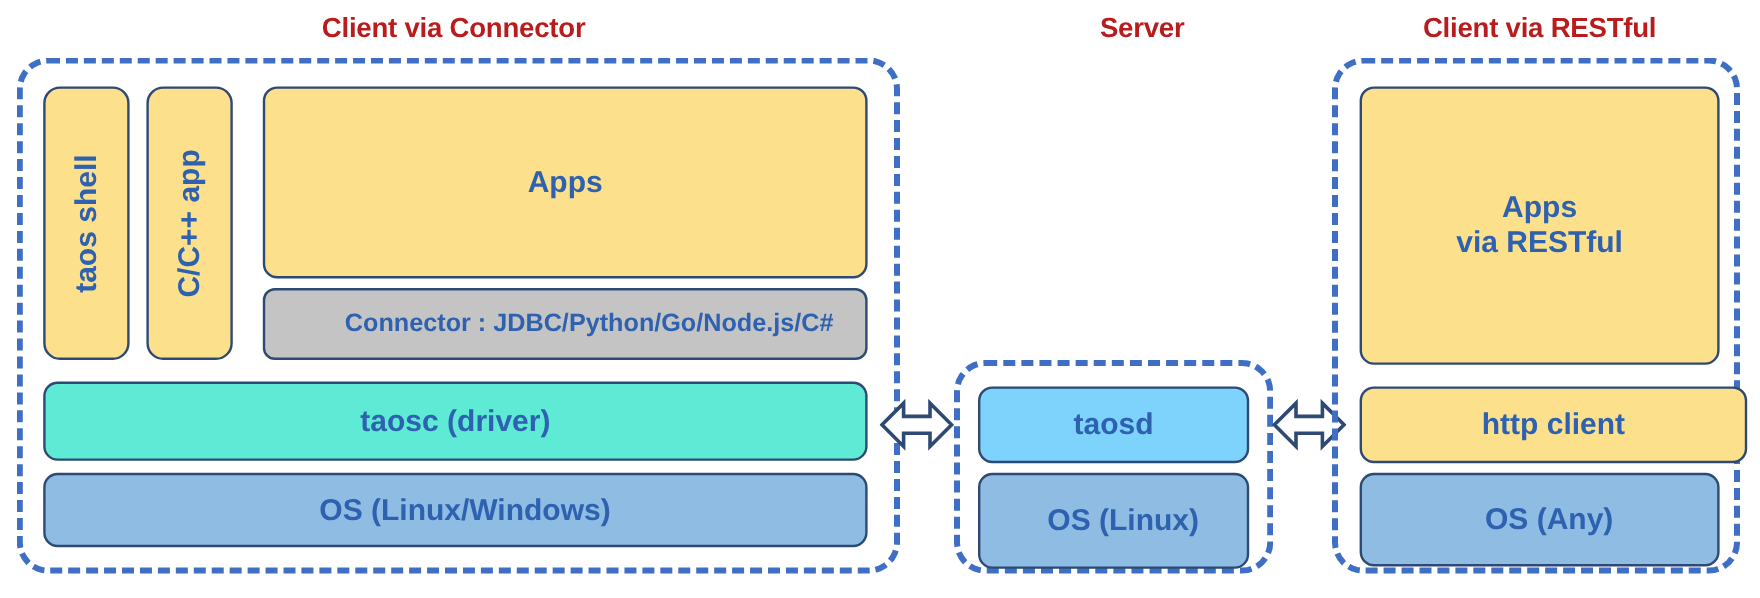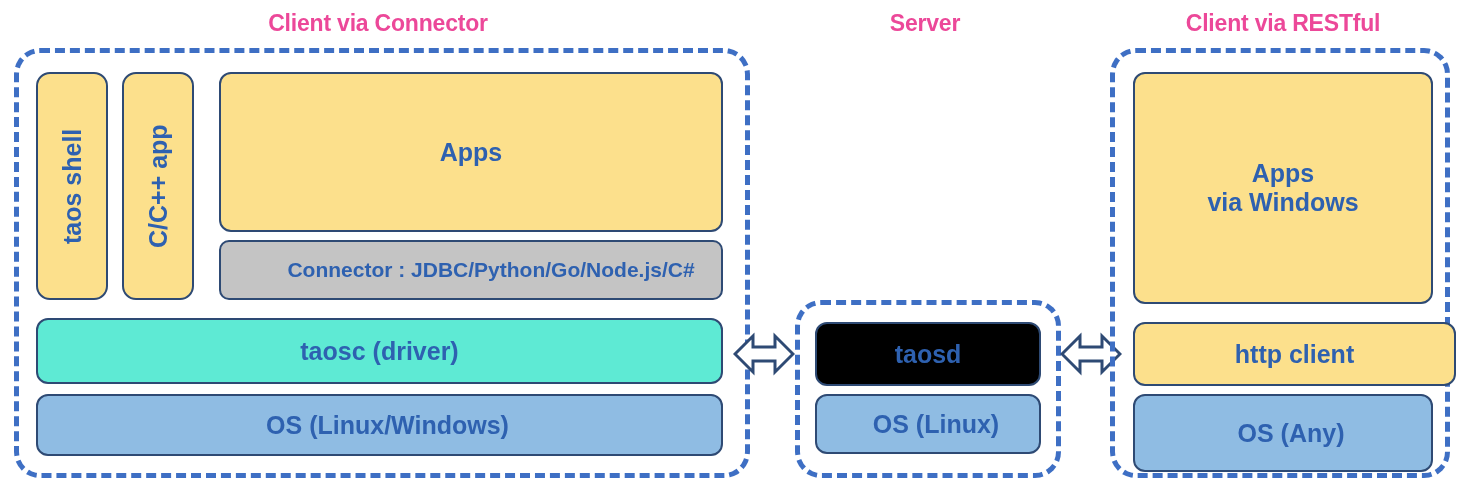--- a/index.html
+++ b/index.html
@@ -14,21 +14,21 @@
     position: relative;
     width: 1467px;
     height: 498px;
     background: #ffffff;
     overflow: hidden;
   }
   .section-title {
     position: absolute;
     font-weight: bold;
     font-size: 23px;
-    color: #ec4899;
+    color: #b91c1c;
     text-align: center;
     white-space: nowrap;
     letter-spacing: -0.2px;
   }
   .dashed-group {
     position: absolute;
     border: 5px dashed #3E6FC4;
     border-radius: 26px;
     box-sizing: border-box;
     background: transparent;
@@ -43,42 +43,42 @@
     justify-content: center;
     text-align: center;
     color: #2E61B0;
     font-weight: bold;
     font-size: 25px;
     line-height: 1.15;
   }
   .node.yellow { background: #FCE08C; }
   .node.orange { background: #5eead4; }
   .node.blue   { background: #8FBCE3; padding-left: 16px; }
-  .node.green  { background: #000000; }
+  .node.green  { background: #7dd3fc; }
   .node.grey   { background: #C4C4C4; border-radius: 10px; }
 
   .node.vertical {
     writing-mode: vertical-rl;
     transform: rotate(180deg);
     border-radius: 14px;
   }
   .node.small-text { font-size: 21px; padding-left: 40px; }
   .arrow {
     position: absolute;
   }
   .arrow svg { display: block; }
 </style>
 </head>
 <body>
 
 <div id="canvas">
 
   <div class="section-title" style="left:218px; top:10px; width:320px;">Client via Connector</div>
 
-  <div class="section-title" style="left:825px; top:10px; width:200px;">Server</div>
+  <div class="section-title" style="left:787px; top:10px; width:200px;text-align:right;">Server</div>
 
   <div class="section-title" style="left:1153px; top:10px; width:260px;">Client via RESTful</div>
 
   <div class="dashed-group" style="left:14px; top:48px; width:736px; height:430px;"></div>
 
   <div class="node yellow vertical" style="left:36px; top:72px; width:72px; height:228px;">taos shell</div>
 
   <div class="node yellow vertical" style="left:122px; top:72px; width:72px; height:228px;">C/C++ app</div>
 
   <div class="node yellow" style="left:219px; top:72px; width:504px; height:160px;">Apps</div>
@@ -92,34 +92,34 @@
   <div class="arrow" style="left:733px; top:330px;">
     <svg width="62" height="48" viewBox="0 0 62 48">
       <polygon points="2,24 20,6 20,17 42,17 42,6 60,24 42,42 42,31 20,31 20,42" fill="#ffffff" stroke="#2E4A74" stroke-width="3" stroke-linejoin="miter"></polygon>
     </svg>
   </div>
 
   <div class="dashed-group" style="left:795px; top:300px; width:266px; height:178px;"></div>
 
   <div class="node green" style="left:815px; top:322px; width:226px; height:64px;">taosd</div>
 
-  <div class="node blue" style="left:815px; top:394px; width:226px; height:60px;">OS (Linux)</div>
+  <div class="node blue" style="left:815px; top:394px; width:226px; height:80px;">OS (Linux)</div>
 
   <div class="arrow" style="left:1060px; top:330px;">
     <svg width="62" height="48" viewBox="0 0 62 48">
       <polygon points="2,24 20,6 20,17 42,17 42,6 60,24 42,42 42,31 20,31 20,42" fill="#ffffff" stroke="#2E4A74" stroke-width="3" stroke-linejoin="miter"></polygon>
     </svg>
   </div>
 
   <div class="dashed-group" style="left:1110px; top:48px; width:340px; height:430px;"></div>
 
   <div class="node yellow" style="left:1133px; top:72px; width:300px; height:232px;">
     <div>
       <div>Apps</div>
-      <div>via Windows</div>
+      <div>via RESTful</div>
     </div>
   </div>
 
   <div class="node yellow" style="left:1133px; top:322px; width:323px; height:64px;">http client</div>
 
   <div class="node blue" style="left:1133px; top:394px; width:300px; height:78px;">OS (Any)</div>
 
 </div>
 
 </body></html>

